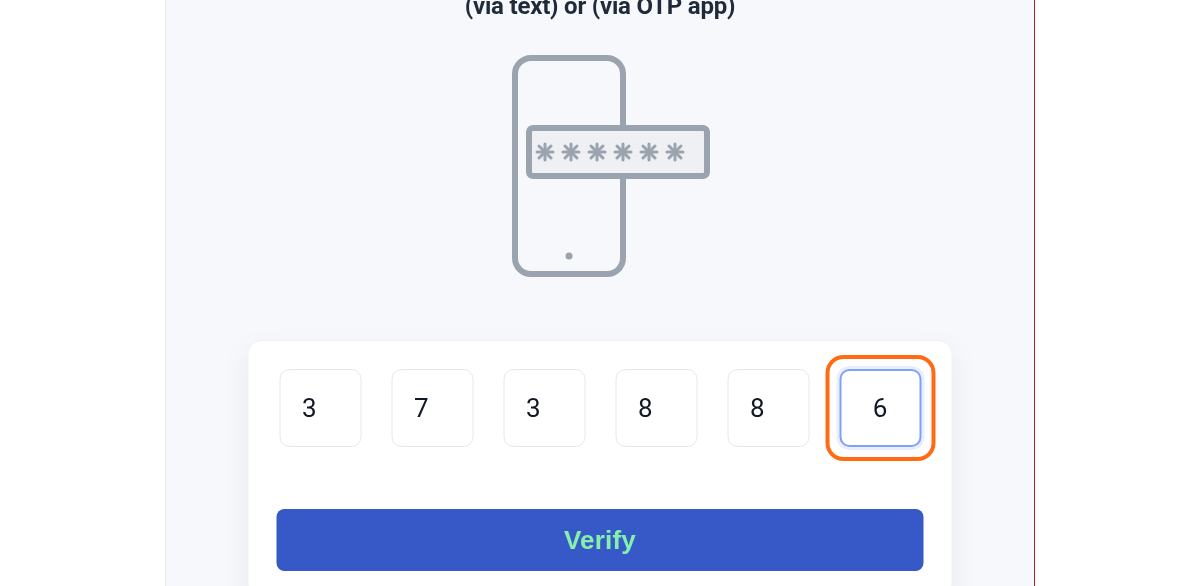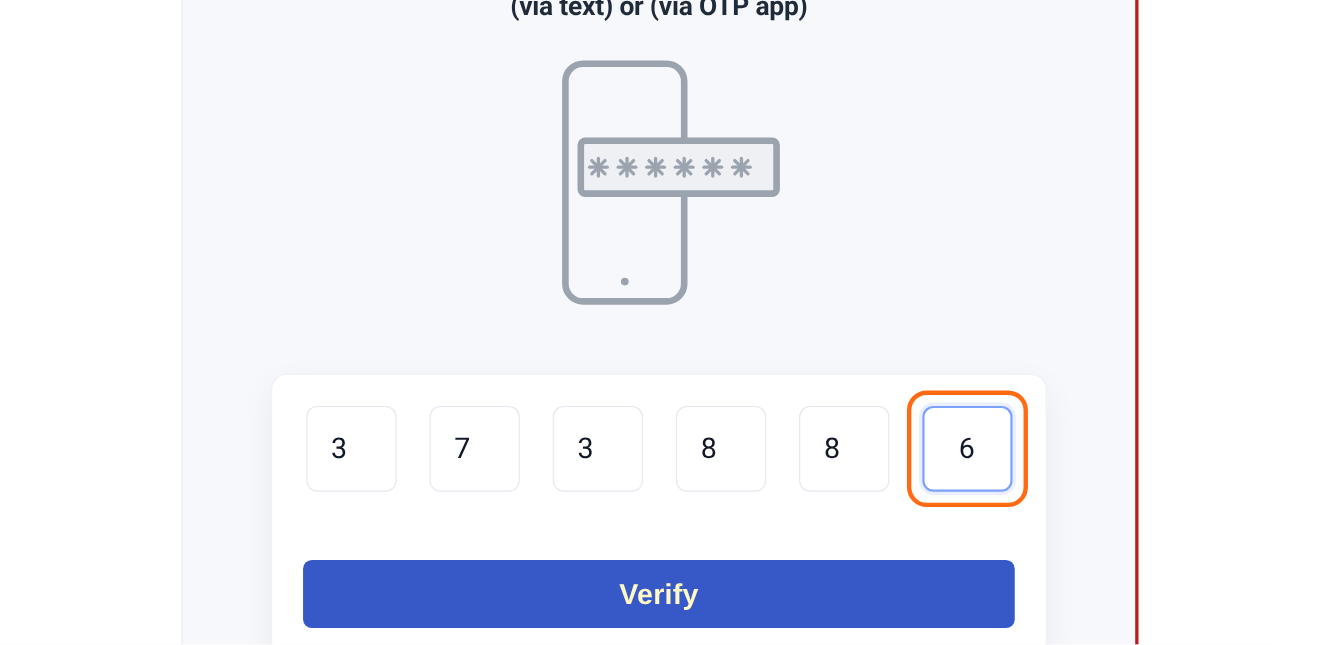--- a/index.html
+++ b/index.html
@@ -15,21 +15,21 @@
       height: 586px;
     }
     .panel {
       position: absolute;
       left: 165px;
       top: 0;
       width: 870px;
       height: 586px;
       background: #f7f8fb;
       border-left: 1px solid #e9ecf2;
-      border-right: 3px solid #b91c1c;
+      border-right: 1px solid #b91c1c;
     }
     .subtitle {
       position: absolute;
       top: -8px;
       left: 0;
       width: 100%;
       text-align: center;
       font-weight: 700;
       font-size: 24px;
       color: #1f2b3a;
@@ -90,21 +90,21 @@
       border: 4px solid #ff6a13;
       border-radius: 18px;
       pointer-events: none;
     }
     .verify-btn {
       display: block;
       width: 100%;
       margin-top: 62px;
       height: 62px;
       background: #3759c7;
-      color: #fef9c3;
+      color: #86efac;
       font-size: 26px;
       font-weight: 600;
       border: none;
       border-radius: 8px;
       cursor: pointer;
       letter-spacing: 0.2px;
     }
   </style>
 </head>
 <body>

